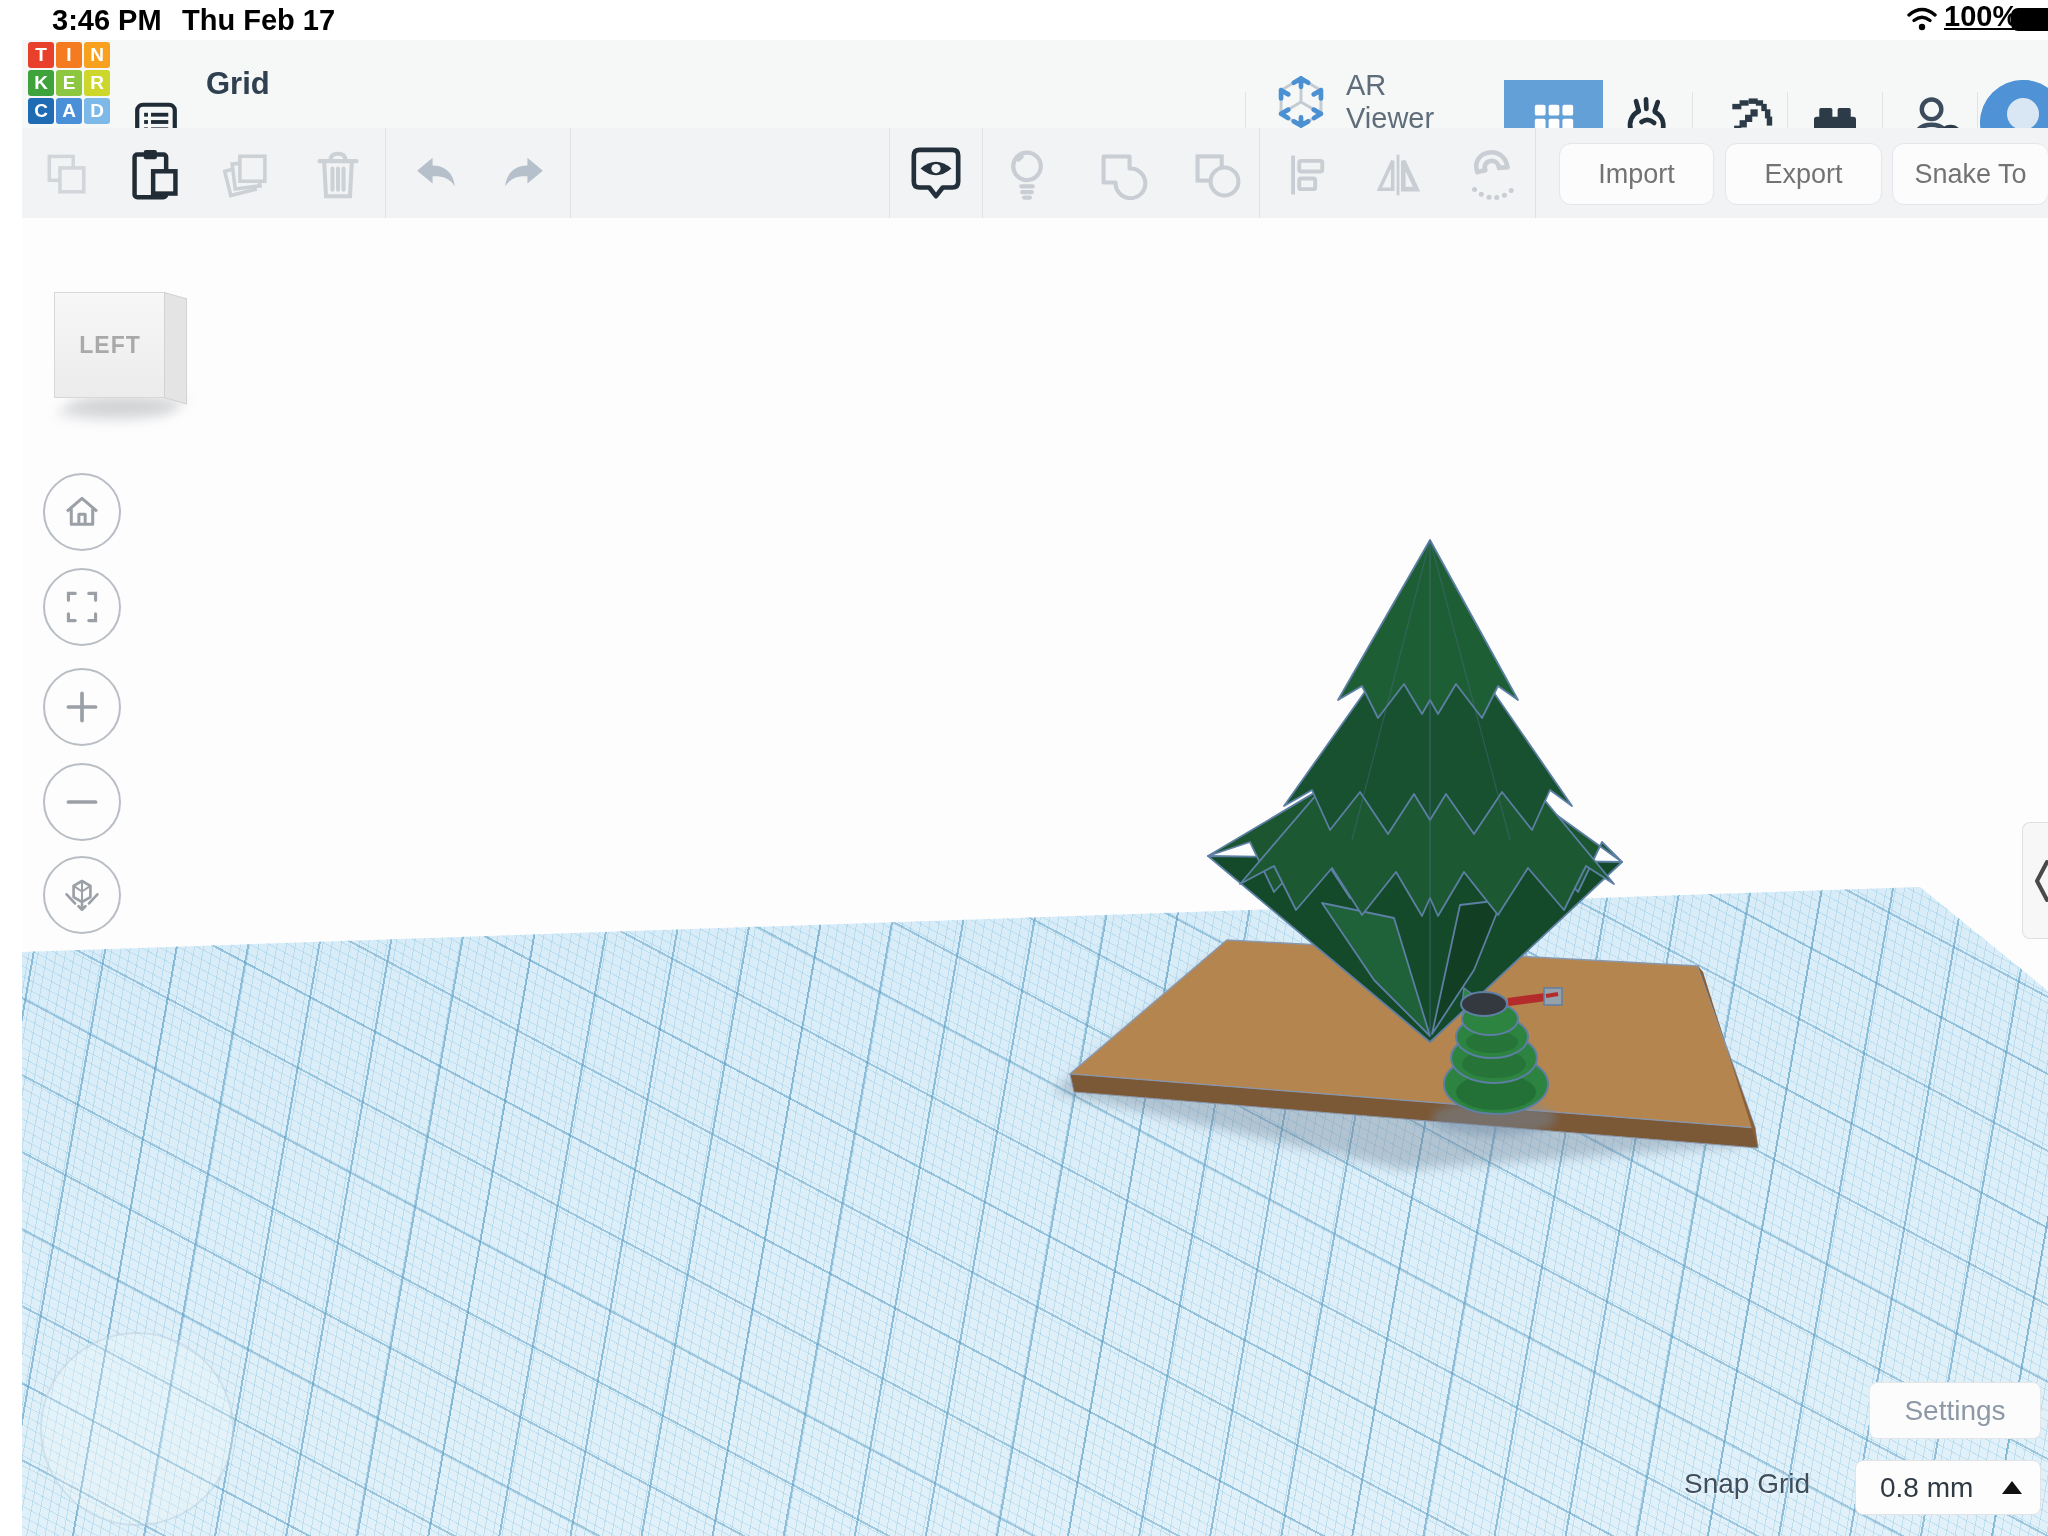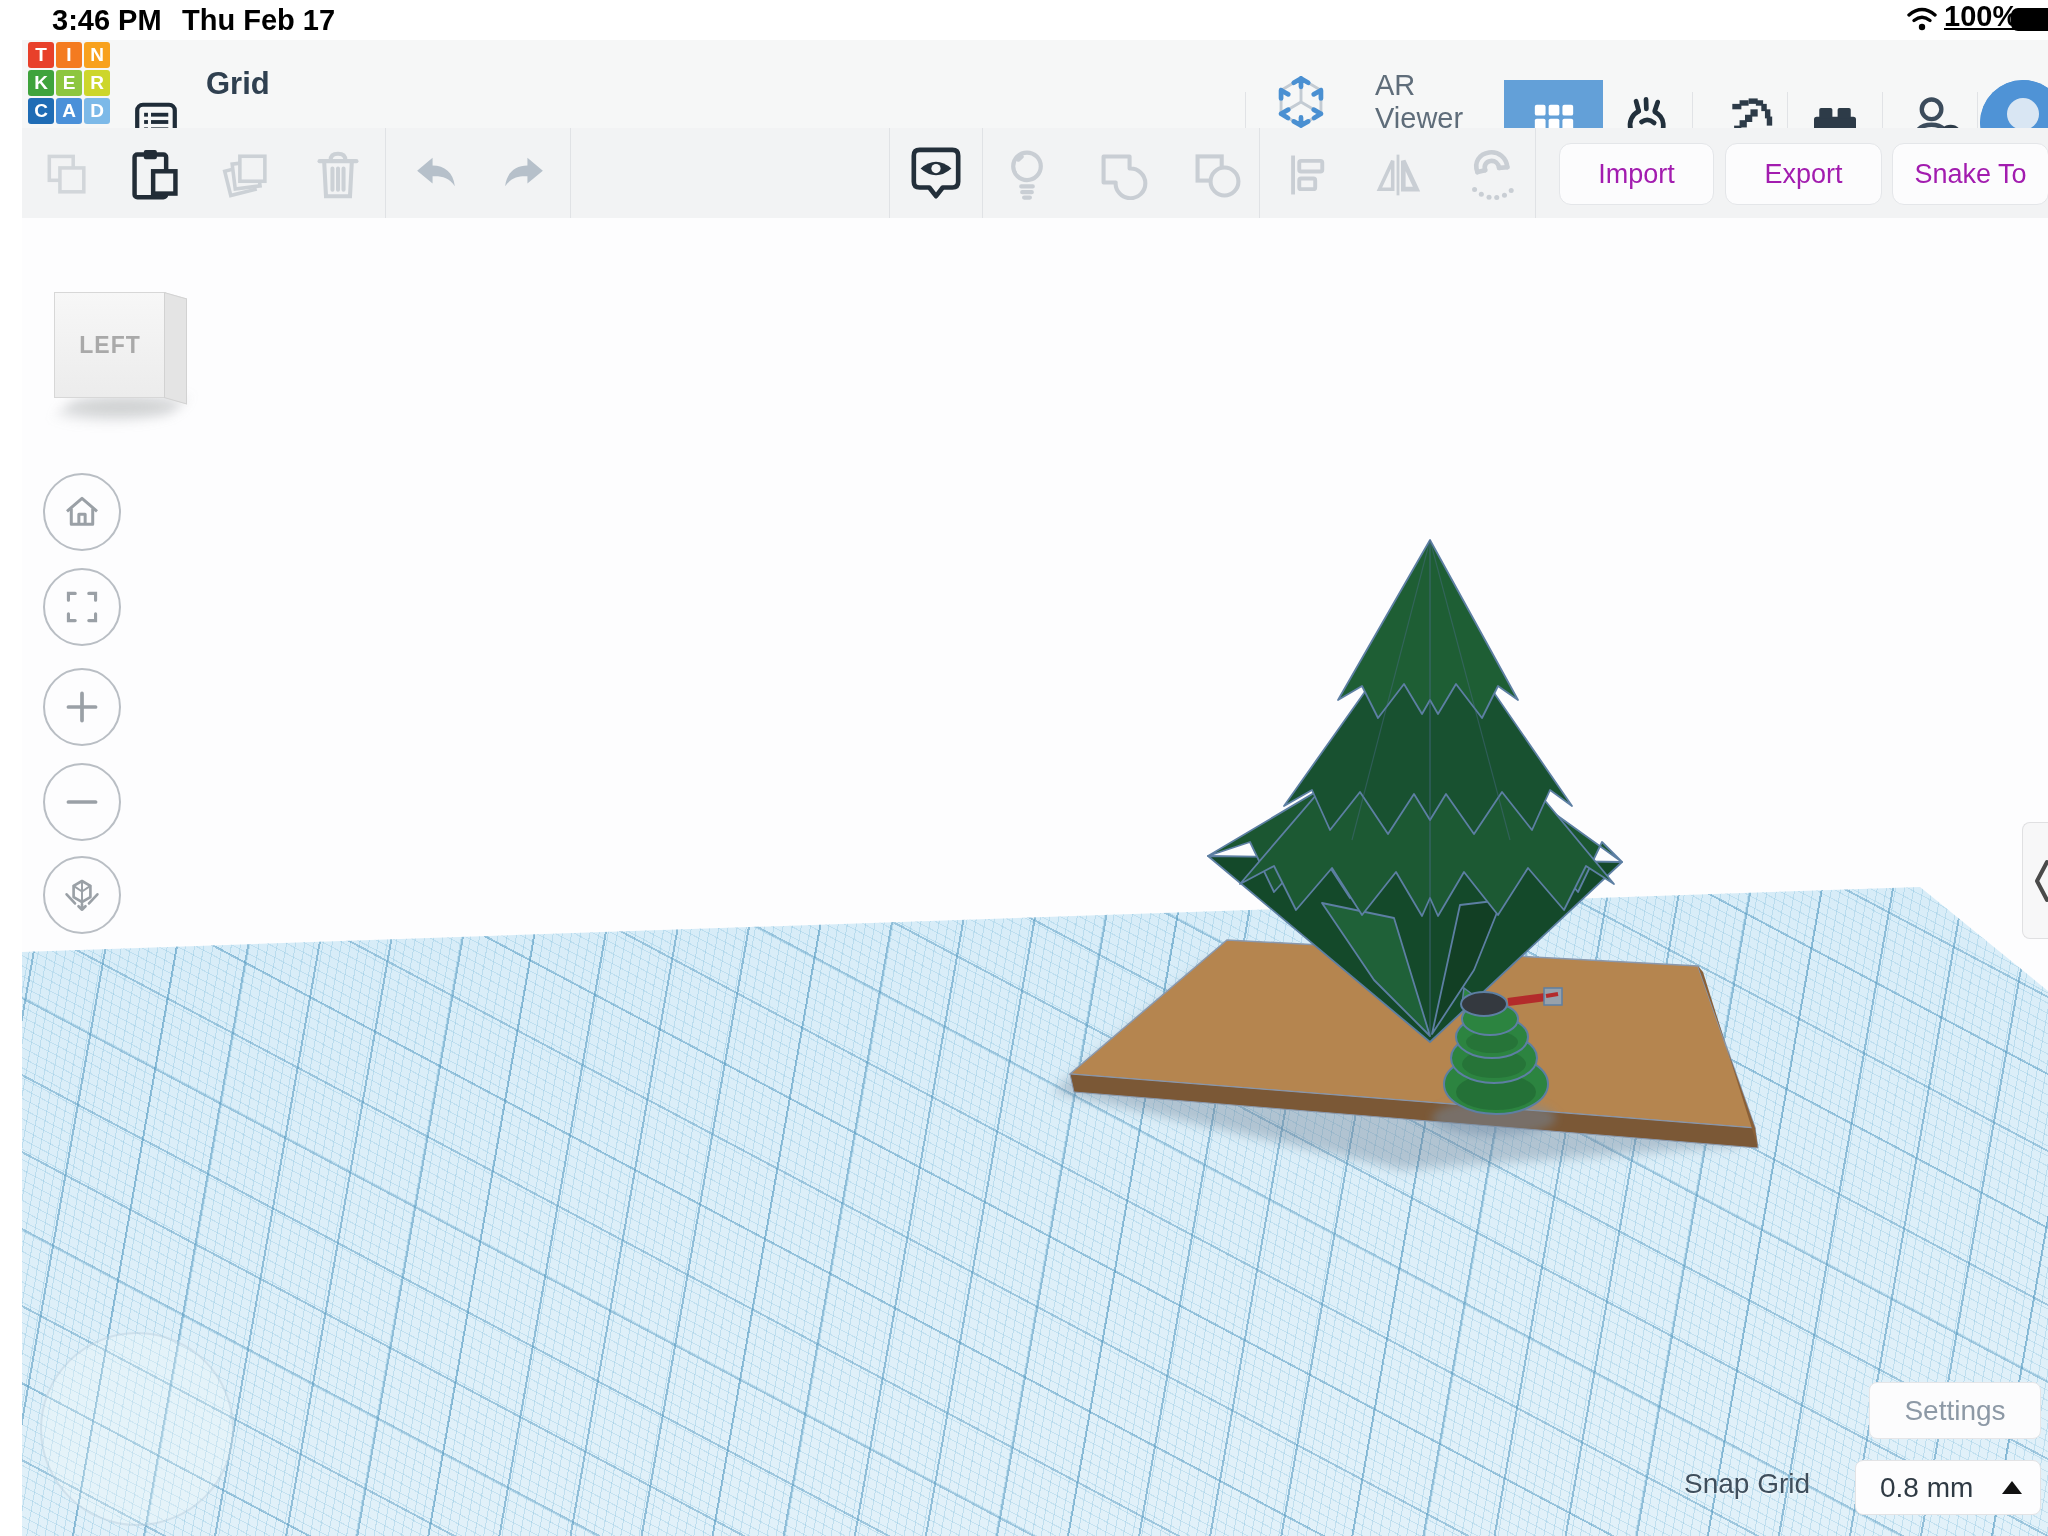--- a/index.html
+++ b/index.html
@@ -16,22 +16,22 @@
              color:#fff;font-size:19px;font-weight:700;}
   #design-title{font-size:31px;font-weight:700;color:#2f4050;}
   .hdr-divider{width:1px;height:64px;background:#e1e3e6;top:52px;}
   #ar-label{font-size:29px;color:#5f6d7a;}
   #grid-btn{left:1482px;top:40px;width:99px;height:88px;background:#63a0d8;display:flex;align-items:center;justify-content:center;cursor:pointer;}
   .avatar{left:1958px;top:40px;width:86px;height:86px;border-radius:50%;background:#4f93d6;overflow:hidden;}
   
   #toolbar{left:0;top:128px;width:2048px;height:90px;background:#f2f3f4;border-bottom:1px solid #e5e7e9;}
   .tb-divider{width:1px;height:90px;background:#e0e2e5;top:0;}
   .tb-btn{top:15px;width:153px;height:60px;background:#fcfcfd;border:1px solid #e4e6e9;border-radius:12px;
-          display:flex;align-items:center;justify-content:center;font-size:27px;color:#a21caf;cursor:pointer;}
-  .icon-box{display:flex;align-items:center;justify-content:center;cursor:pointer;gap:29px;}
+          display:flex;align-items:center;justify-content:center;font-size:27px;color:#737373;cursor:pointer;}
+  .icon-box{display:flex;align-items:center;justify-content:center;cursor:pointer;}
   
   #canvas{left:0;top:218px;width:2048px;height:1318px;background:#fdfdfe;}
   #workplane{left:0;top:218px;width:2048px;height:1318px;
     clip-path:polygon(0 734px,1898px 669px,2036px 781px,2036px 1318px,0 1318px);
     background:
       repeating-linear-gradient(100deg, rgba(90,160,195,.0) 0 68px, rgba(80,150,190,.55) 68px 70px),
       repeating-linear-gradient(28deg,  rgba(90,160,195,.0) 0 66px, rgba(80,150,190,.45) 66px 68px),
       repeating-linear-gradient(100deg, rgba(130,190,220,.0) 0 8px, rgba(130,190,220,.35) 8px 9px),
       repeating-linear-gradient(28deg,  rgba(130,190,220,.0) 0 8px, rgba(130,190,220,.30) 8px 9px),
       linear-gradient(178deg,#7cc4e4 0%, #9dd4ec 10%, #c2e4f4 28%, #d9edf8 55%, #e2f1f9 100%);

